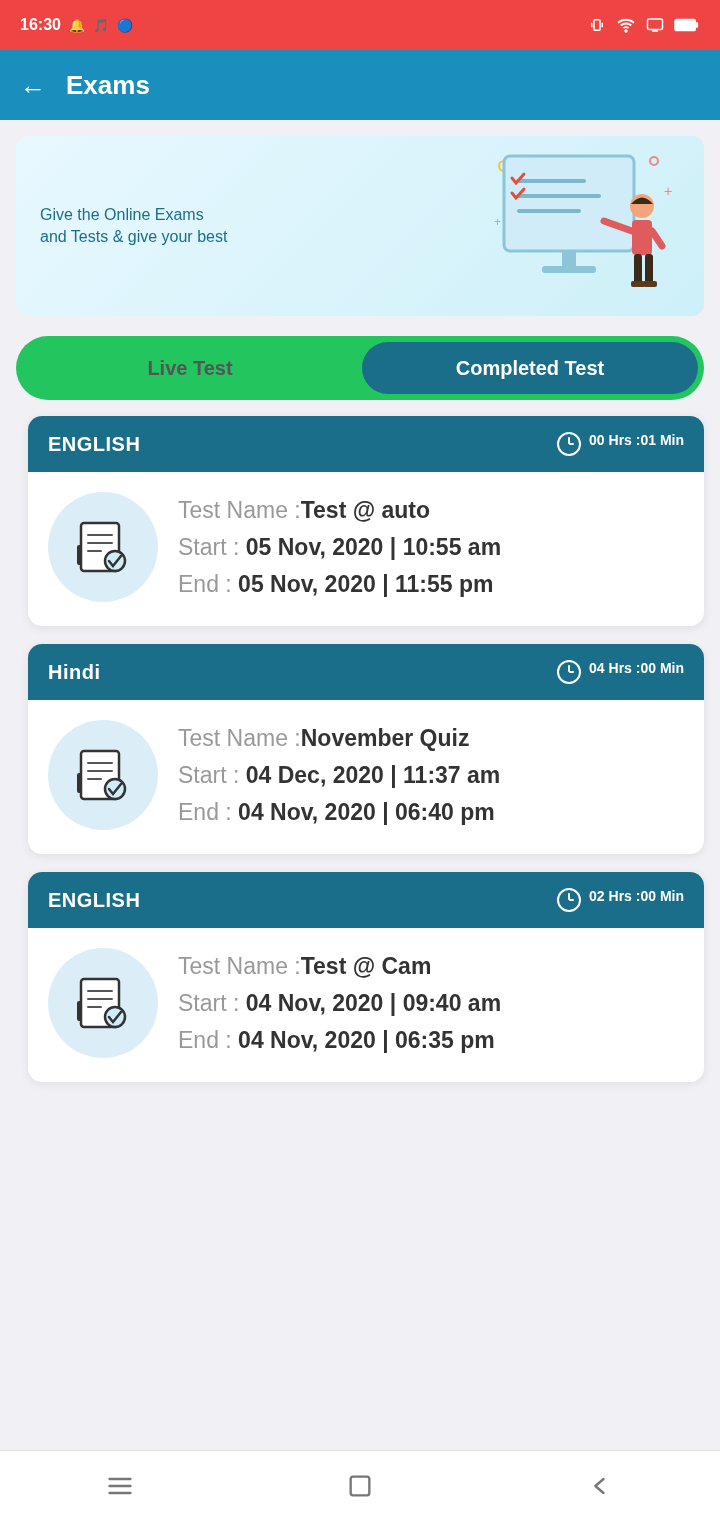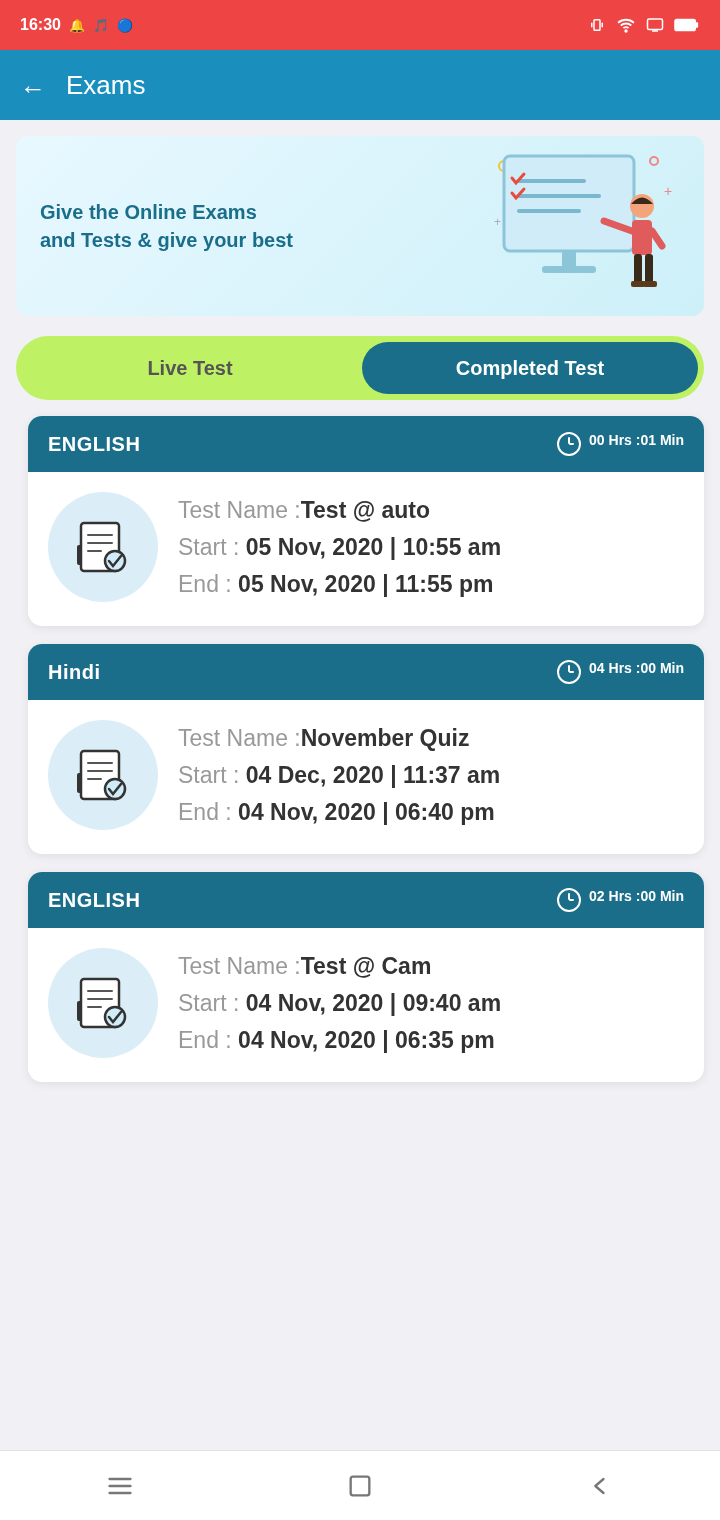--- a/index.html
+++ b/index.html
@@ -39,56 +39,56 @@
       color: white;
     }
     .back-btn {
       font-size: 26px;
       color: white;
       cursor: pointer;
       font-weight: 300;
     }
     .header-title {
       font-size: 26px;
-      font-weight: 400;
+      font-weight: 700;
       color: white;
       text-align: center;
     }
 
     
     .banner {
       background: linear-gradient(135deg, #e8f8ff 0%, #cdf0f8 100%);
       margin: 16px 16px 0 16px;
       border-radius: 12px;
       height: 180px;
       display: flex;
       align-items: center;
       justify-content: space-between;
       padding: 20px 20px 20px 24px;
       overflow: hidden;
       position: relative;
     }
     .banner-text {
-      font-size: 20px;
-      font-weight: 700;
+      font-size: 16px;
+      font-weight: 400;
       color: #1a6e8a;
       line-height: 1.4;
       max-width: 340px;
     }
     .banner-illustration {
       width: 200px;
       height: 160px;
       position: relative;
       flex-shrink: 0;
     }
 
     
     .tabs-container {
       margin: 20px 16px 0 16px;
-      background: #bef264;
+      background: #22c55e;
       border-radius: 50px;
       height: 64px;
       display: flex;
       align-items: center;
       padding: 6px;
       gap: 4px;
     }
     .tab {
       flex: 1;
       height: 52px;

